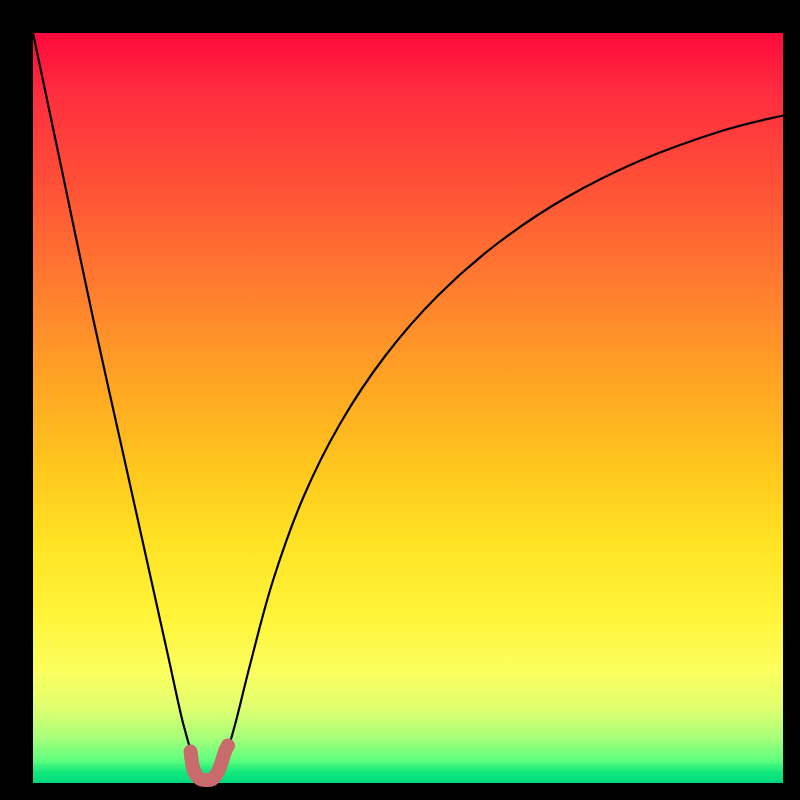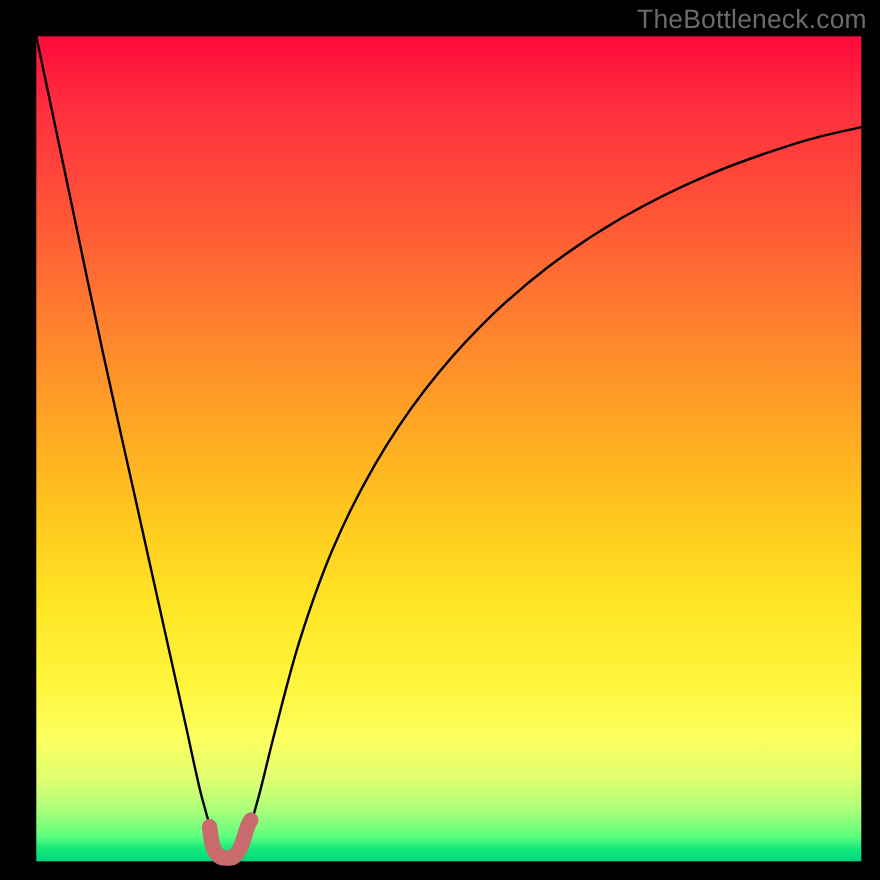--- a/index.html
+++ b/index.html
@@ -65,14 +65,13 @@
 </head>
 <body>
 
 <div class="frame">
   <div class="plot-area">
     <svg class="curve" viewBox="0 0 750 750" preserveAspectRatio="none">
       <path id="main-curve" fill="none" stroke="#000000" stroke-width="2.2" stroke-linecap="round" d="M 0.00 0.00 C 5.40 25.65, 19.20 91.20, 30.00 142.50 C 40.80 193.80, 49.20 235.05, 60.00 285.00 C 70.80 334.95, 79.20 371.40, 90.00 420.00 C 100.80 468.60, 111.90 518.55, 120.00 555.00 C 128.10 591.45, 129.60 598.20, 135.00 622.50 C 140.40 646.80, 145.28 671.10, 150.00 690.00 C 154.72 708.90, 157.88 718.05, 161.25 727.50 C 164.63 736.95, 166.05 739.13, 168.75 742.50 C 171.45 745.88, 173.55 746.25, 176.25 746.25 C 178.95 746.25, 181.05 745.88, 183.75 742.50 C 186.45 739.13, 187.88 736.95, 191.25 727.50 C 194.63 718.05, 197.78 707.55, 202.50 690.00 C 207.22 672.45, 210.75 655.65, 217.50 630.00 C 224.25 604.35, 230.55 577.20, 240.00 547.50 C 249.45 517.80, 257.85 493.35, 270.00 465.00 C 282.15 436.65, 292.65 415.65, 307.50 390.00 C 322.35 364.35, 334.95 345.45, 352.50 322.50 C 370.05 299.55, 384.75 282.75, 405.00 262.50 C 425.25 242.25, 442.05 227.55, 465.00 210.00 C 487.95 192.45, 506.85 179.85, 532.50 165.00 C 558.15 150.15, 579.15 139.65, 607.50 127.50 C 635.85 115.35, 664.35 105.60, 690.00 97.50 C 715.65 89.40, 739.20 85.20, 750.00 82.50"></path>
       <path id="marker-band" fill="none" stroke="#c96a6d" stroke-width="14" stroke-linecap="round" stroke-linejoin="round" d="M 157.50 718.50 C 158.04 721.74, 158.88 731.64, 160.50 736.50 C 162.12 741.36, 164.07 743.61, 166.50 745.50 C 168.93 747.39, 171.57 747.00, 174.00 747.00 C 176.43 747.00, 177.84 747.39, 180.00 745.50 C 182.16 743.61, 183.84 741.36, 186.00 736.50 C 188.16 731.64, 190.38 722.82, 192.00 718.50 C 193.62 714.18, 194.46 713.58, 195.00 712.50"></path>
     </svg>
   </div>
-  <div class="watermark">TheBottleneck.com</div>
 </div>
 
 </body></html>

